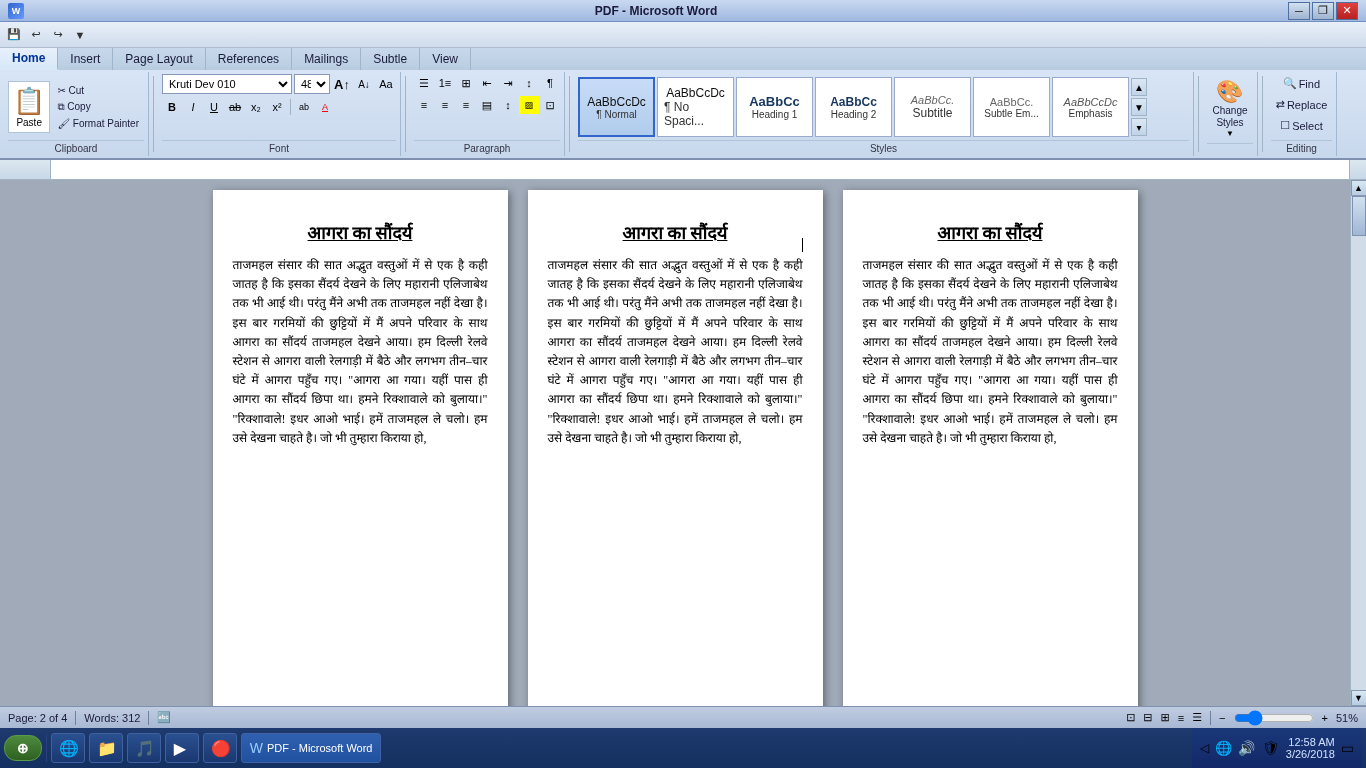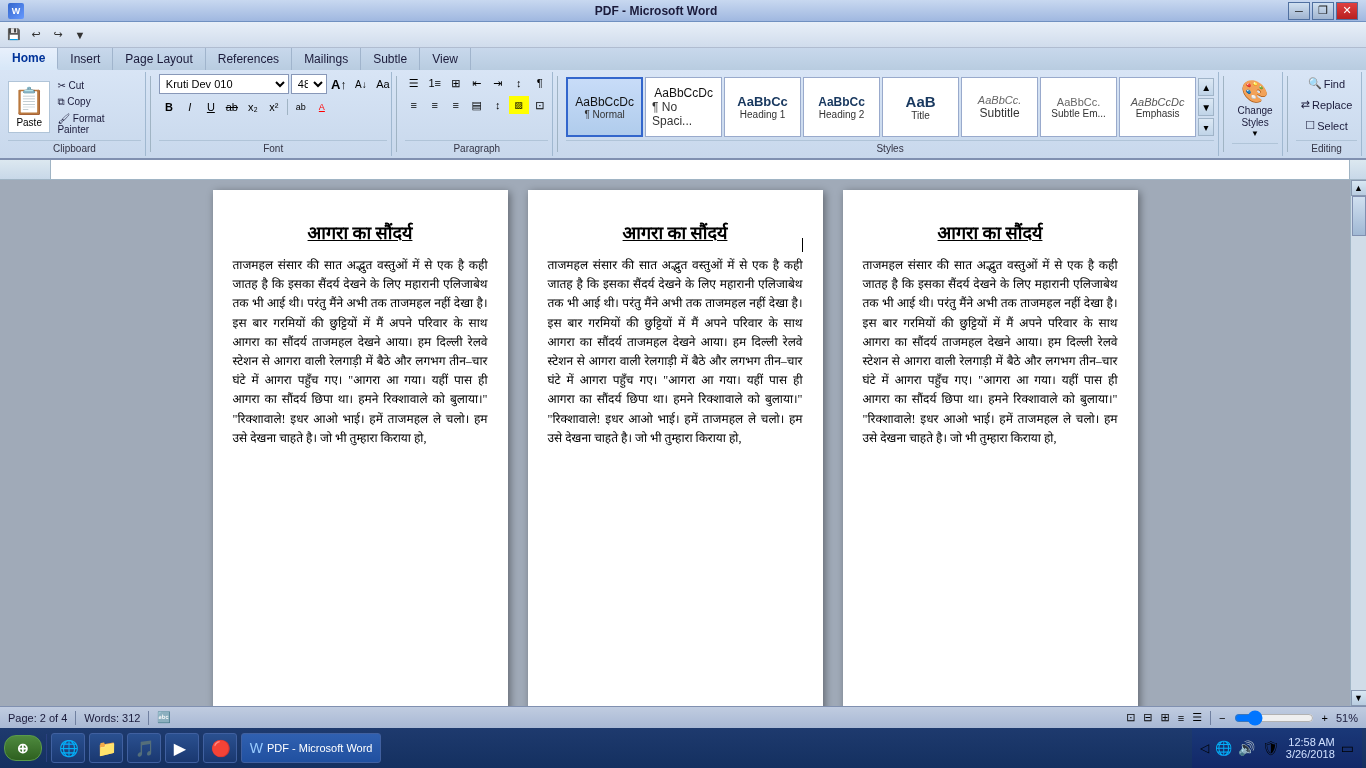--- a/index.html
+++ b/index.html
@@ -402,24 +402,20 @@
           <div class="style-box">
             <div style="font-size:13px;font-weight:bold;color:#17375e;">AaBbCc</div>
             <div style="font-size:10px;color:#333;">Heading 1</div>
           </div>
 
           <div class="style-box">
             <div style="font-size:12px;font-weight:bold;color:#17375e;">AaBbCc</div>
             <div style="font-size:10px;color:#333;">Heading 2</div>
           </div>
 
-          <div class="style-box">
-            <div style="font-size:15px;color:#17375e;font-weight:bold;">AaB</div>
-            <div style="font-size:10px;color:#333;">Title</div>
-          </div>
 
           <div class="style-box">
             <div style="font-size:11px;color:#666;font-style:italic;">AaBbCc.</div>
             <div style="font-size:12px;color:#333;">Subtitle</div>
           </div>
 
           <div class="style-box">
             <div style="font-size:11px;color:#666;">AaBbCc.</div>
             <div style="font-size:10px;color:#333;">Subtle Em...</div>
           </div>

